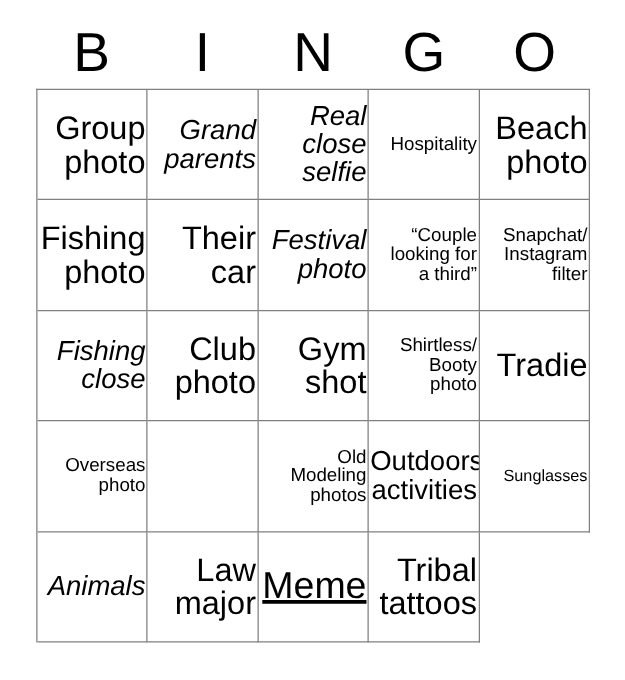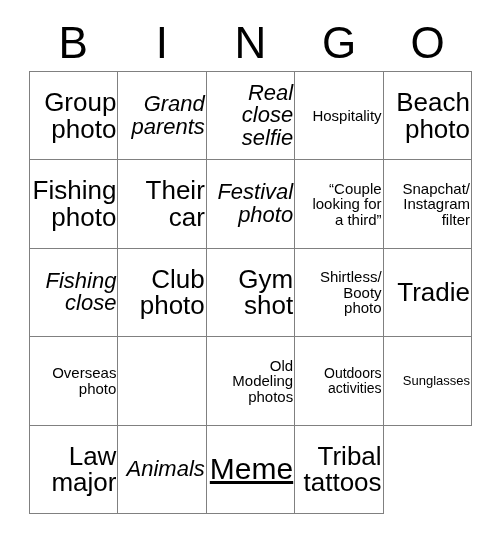--- a/index.html
+++ b/index.html
@@ -78,21 +78,21 @@
     word-break: normal;
     font-weight: 400;
     color: #000000;
   }
 
   
   .fs-xxl { font-size: 26px; }
   .fs-xl  { font-size: 30px; text-decoration: underline; }
   .fs-lg  { font-size: 26px; }
   .fs-md  { font-size: 22px; font-style: italic; }
-  .fs-sm  { font-size: 14px; }
+  .fs-sm  { font-size: 22px; }
   .fs-xs  { font-size: 15px; }
   .fs-xxs { font-size: 13px; }
 </style>
 </head>
 <body>
 
 <div id="bingo-card">
 
   <div id="header-row">
     <div class="header-letter">B</div>
@@ -178,27 +178,27 @@
 photos</span>
       </div>
       <div class="cell">
         <span class="cell-text fs-sm">Outdoors
 activities</span>
       </div>
       <div class="cell">
         <span class="cell-text fs-xxs">Sunglasses</span>
       </div>
       <div class="cell">
+        <span class="cell-text fs-md">Animals</span>
+      </div>
+      <div class="cell">
         <span class="cell-text fs-xxl">Law
 major</span>
       </div>
       <div class="cell">
-        <span class="cell-text fs-md">Animals</span>
-      </div>
-      <div class="cell">
         <span class="cell-text fs-xl">Meme</span>
       </div>
       <div class="cell">
         <span class="cell-text fs-lg">Tribal
 tattoos</span>
       </div>
     </div>
 
 </div>
 

